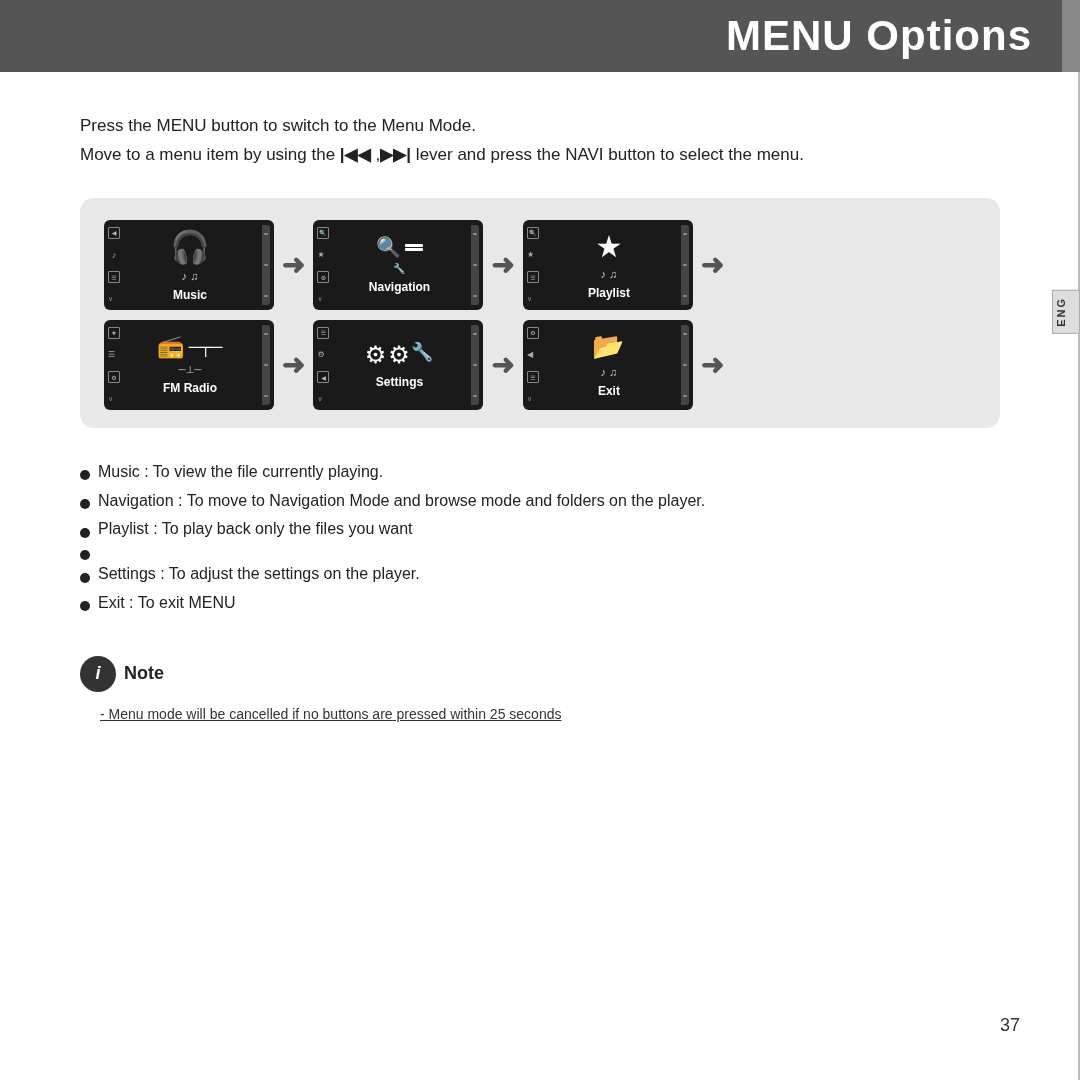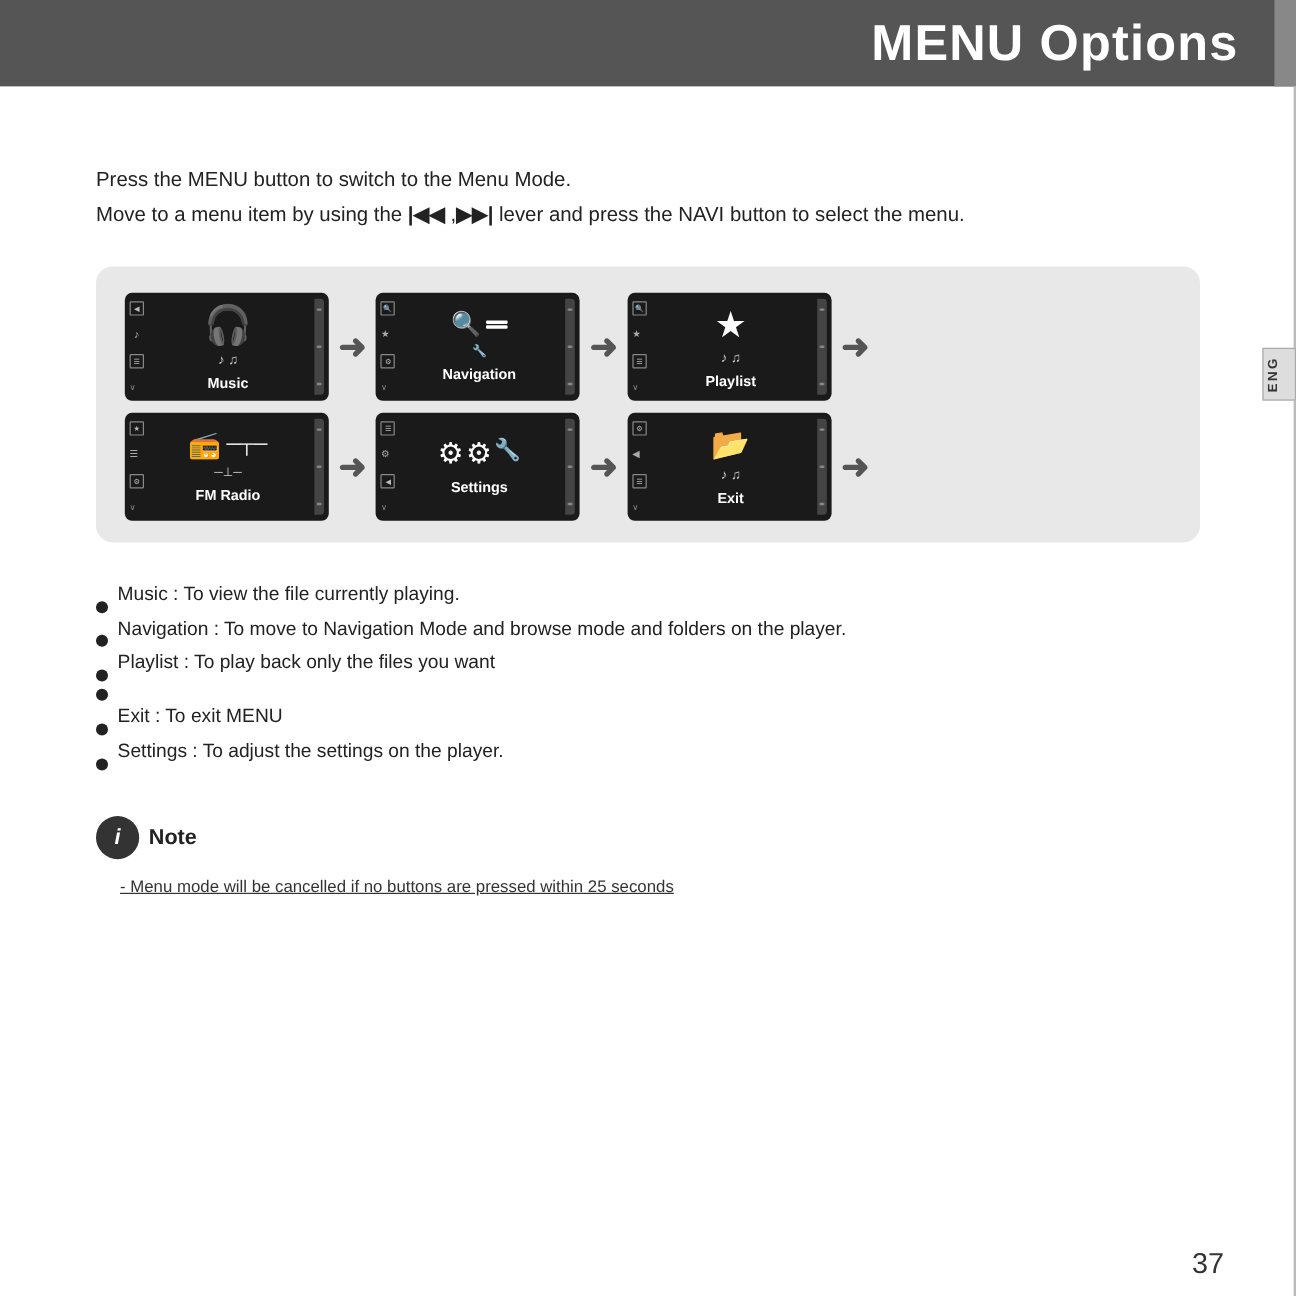--- a/index.html
+++ b/index.html
@@ -60,21 +60,20 @@
     
     .content {
       padding: 40px 80px 30px 80px;
     }
 
     .intro-text {
       font-size: 17px;
       color: #222;
       line-height: 1.7;
       margin-bottom: 28px;
-      margin-top: 24px;
     }
 
     
     .diagram-container {
       background: #e8e8e8;
       border-radius: 14px;
       padding: 22px 24px 18px 24px;
       margin-bottom: 30px;
       display: flex;
       flex-direction: column;
@@ -156,21 +155,21 @@
     .bullet-list {
       list-style: none;
       margin-bottom: 28px;
     }
 
     .bullet-list li {
       font-size: 16px;
       color: #222;
       line-height: 1.8;
       display: flex;
-      align-items: flex-end;
+      align-items: center;
       gap: 8px;
     }
 
     .bullet-dot {
       width: 10px;
       height: 10px;
       background: #222;
       border-radius: 50%;
       flex-shrink: 0;
       margin-top: 6px;
@@ -216,23 +215,23 @@
     .note-line {
       font-size: 14px;
       color: #333;
       line-height: 1.8;
       text-decoration: underline;
     }
 
     
     .page-number {
       position: absolute;
-      bottom: 12px;
+      bottom: 44px;
       right: 60px;
-      font-size: 24px;
+      font-size: 18px;
       color: #333;
     }
 
     .side-nav-icons-col {
       display: flex;
       flex-direction: column;
       justify-content: space-between;
       height: 80px;
       padding: 2px 0;
     }
@@ -439,25 +438,25 @@
     </li>
     <li>
       <span class="bullet-dot"></span>
       <span>Playlist : To play back only the files you want</span>
     </li>
     <li>
       <span class="bullet-dot"></span>
     </li>
     <li>
       <span class="bullet-dot"></span>
+      <span>Settings : To adjust the settings on the player.</span>
+    </li>
+    <li>
+      <span class="bullet-dot"></span>
       <span>Exit : To exit MENU</span>
-    </li>
-    <li>
-      <span class="bullet-dot"></span>
-      <span>Settings : To adjust the settings on the player.</span>
     </li>
   </ul>
 
   <div class="note-section">
     <div class="note-header">
       <div class="note-icon-circle">
         <span style="font-style:italic;">i</span>
       </div>
       <span class="note-title">Note</span>
     </div>

